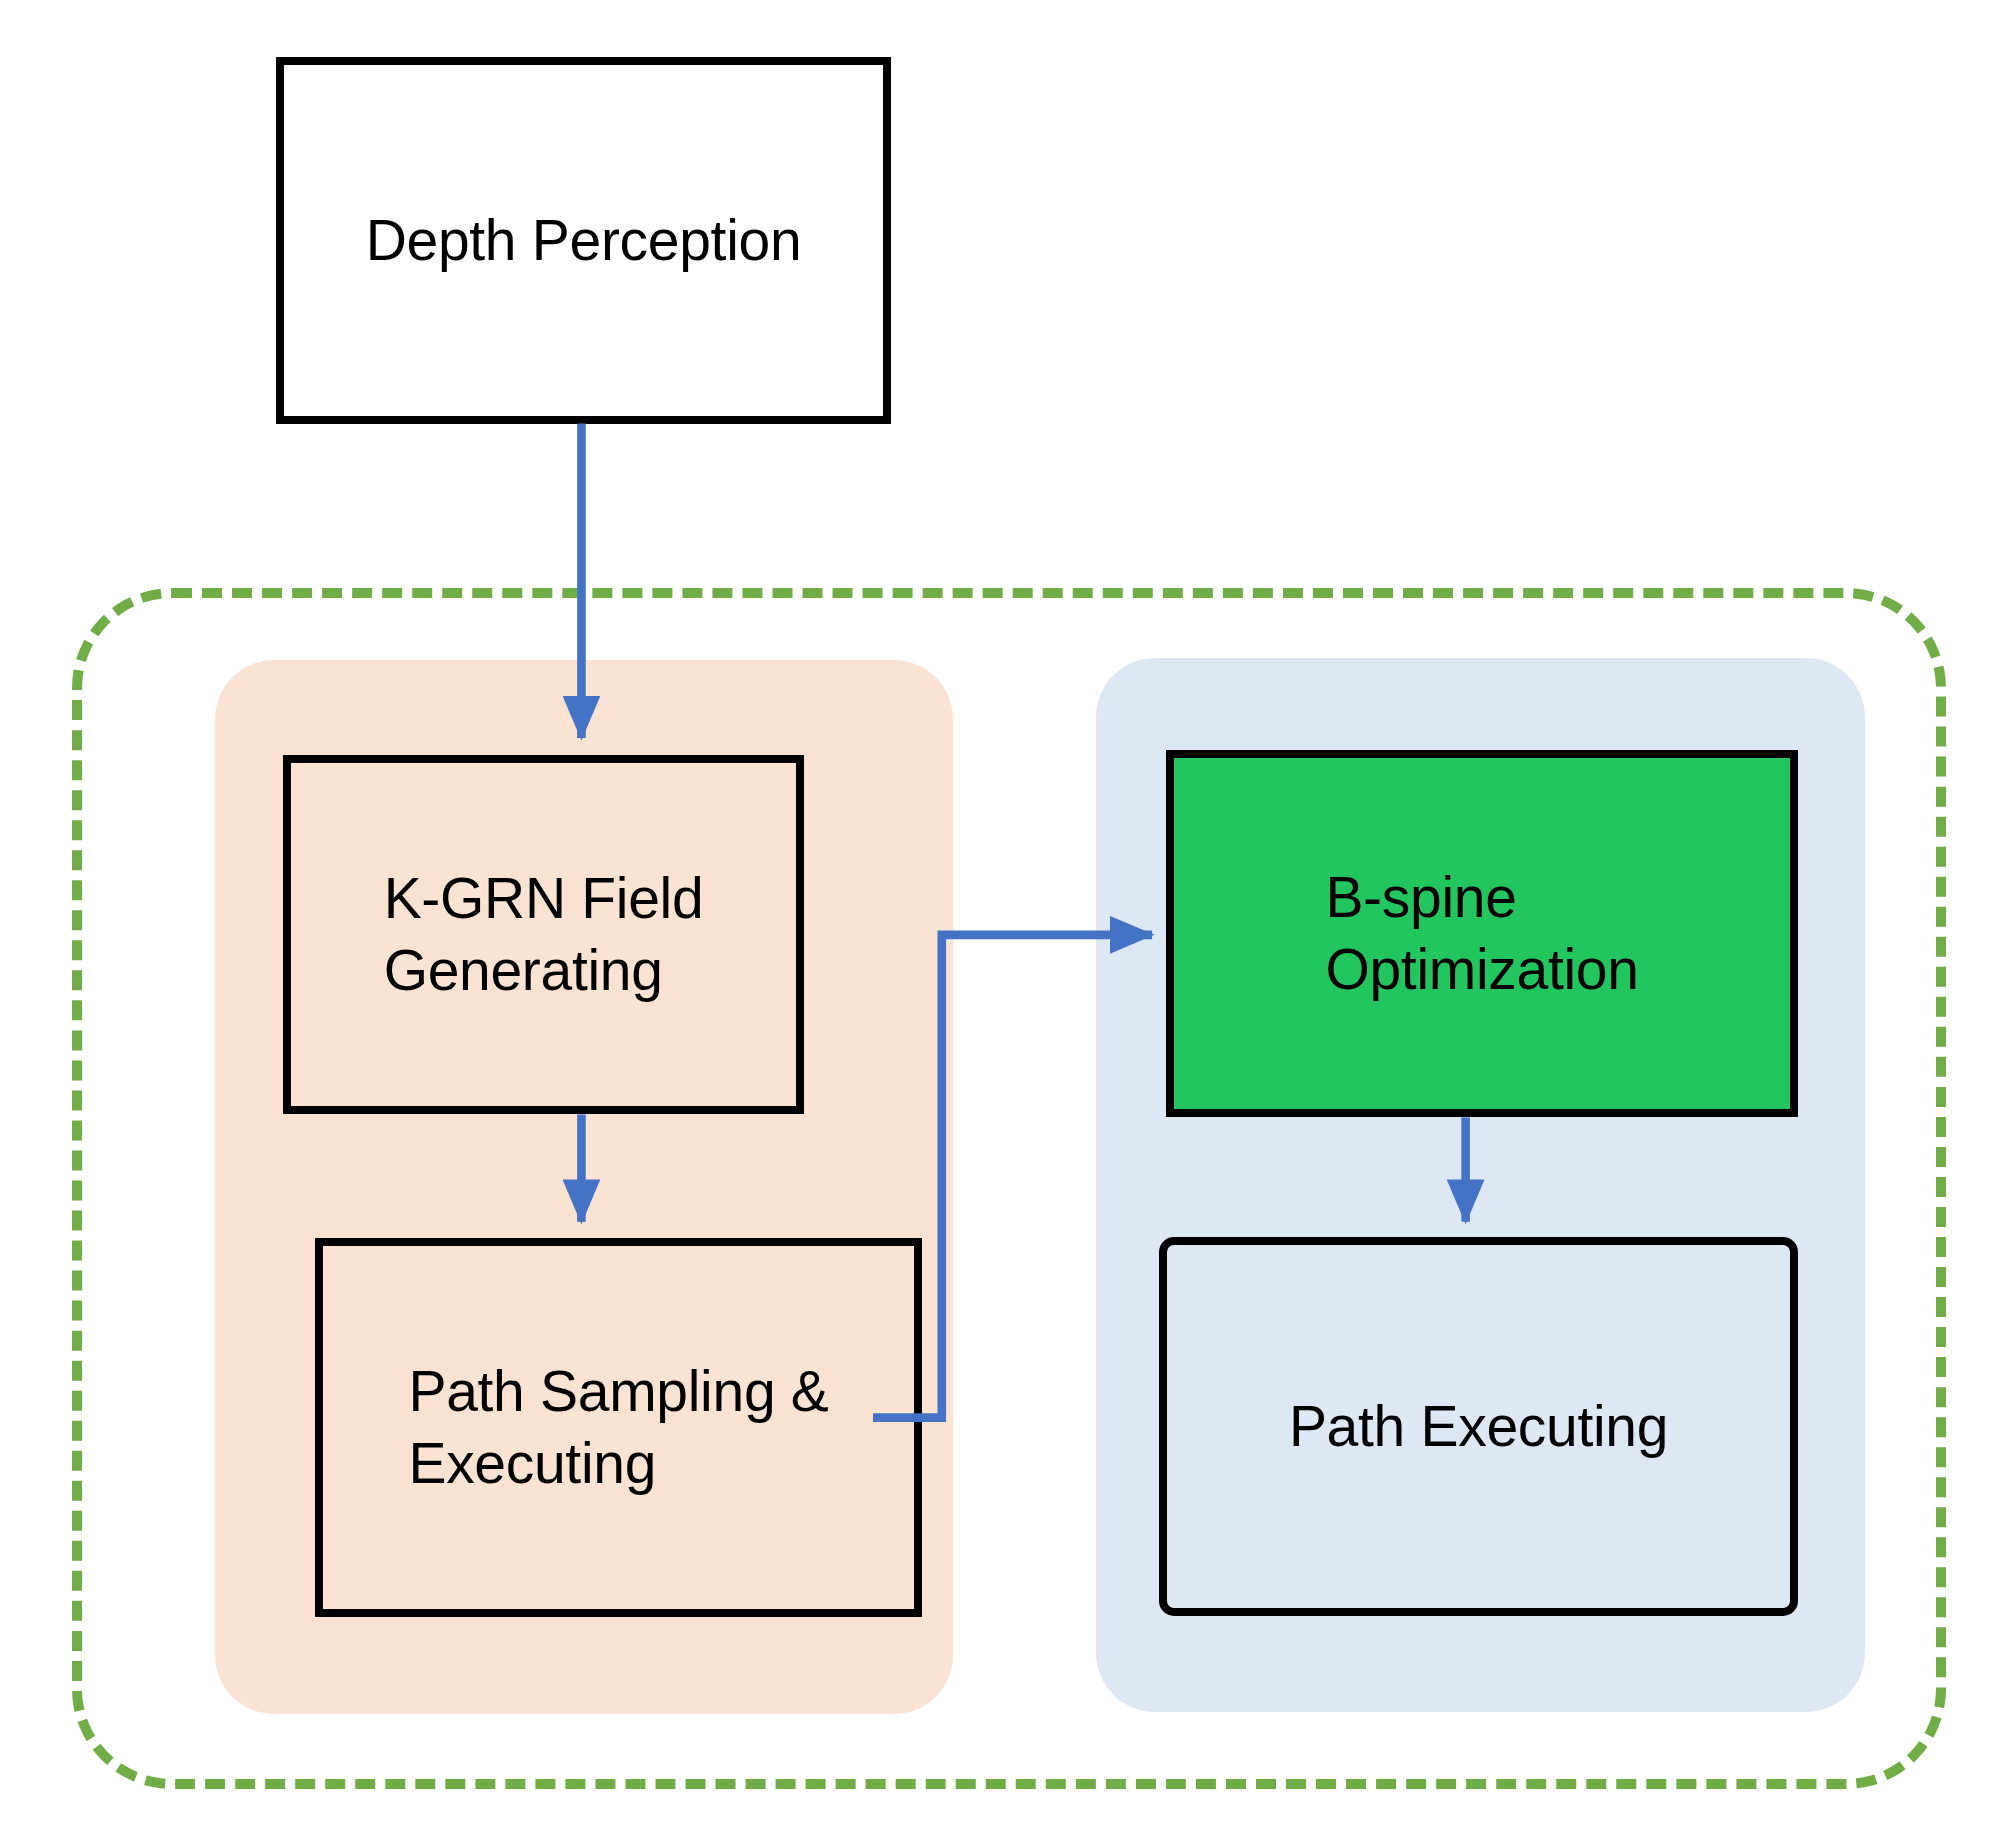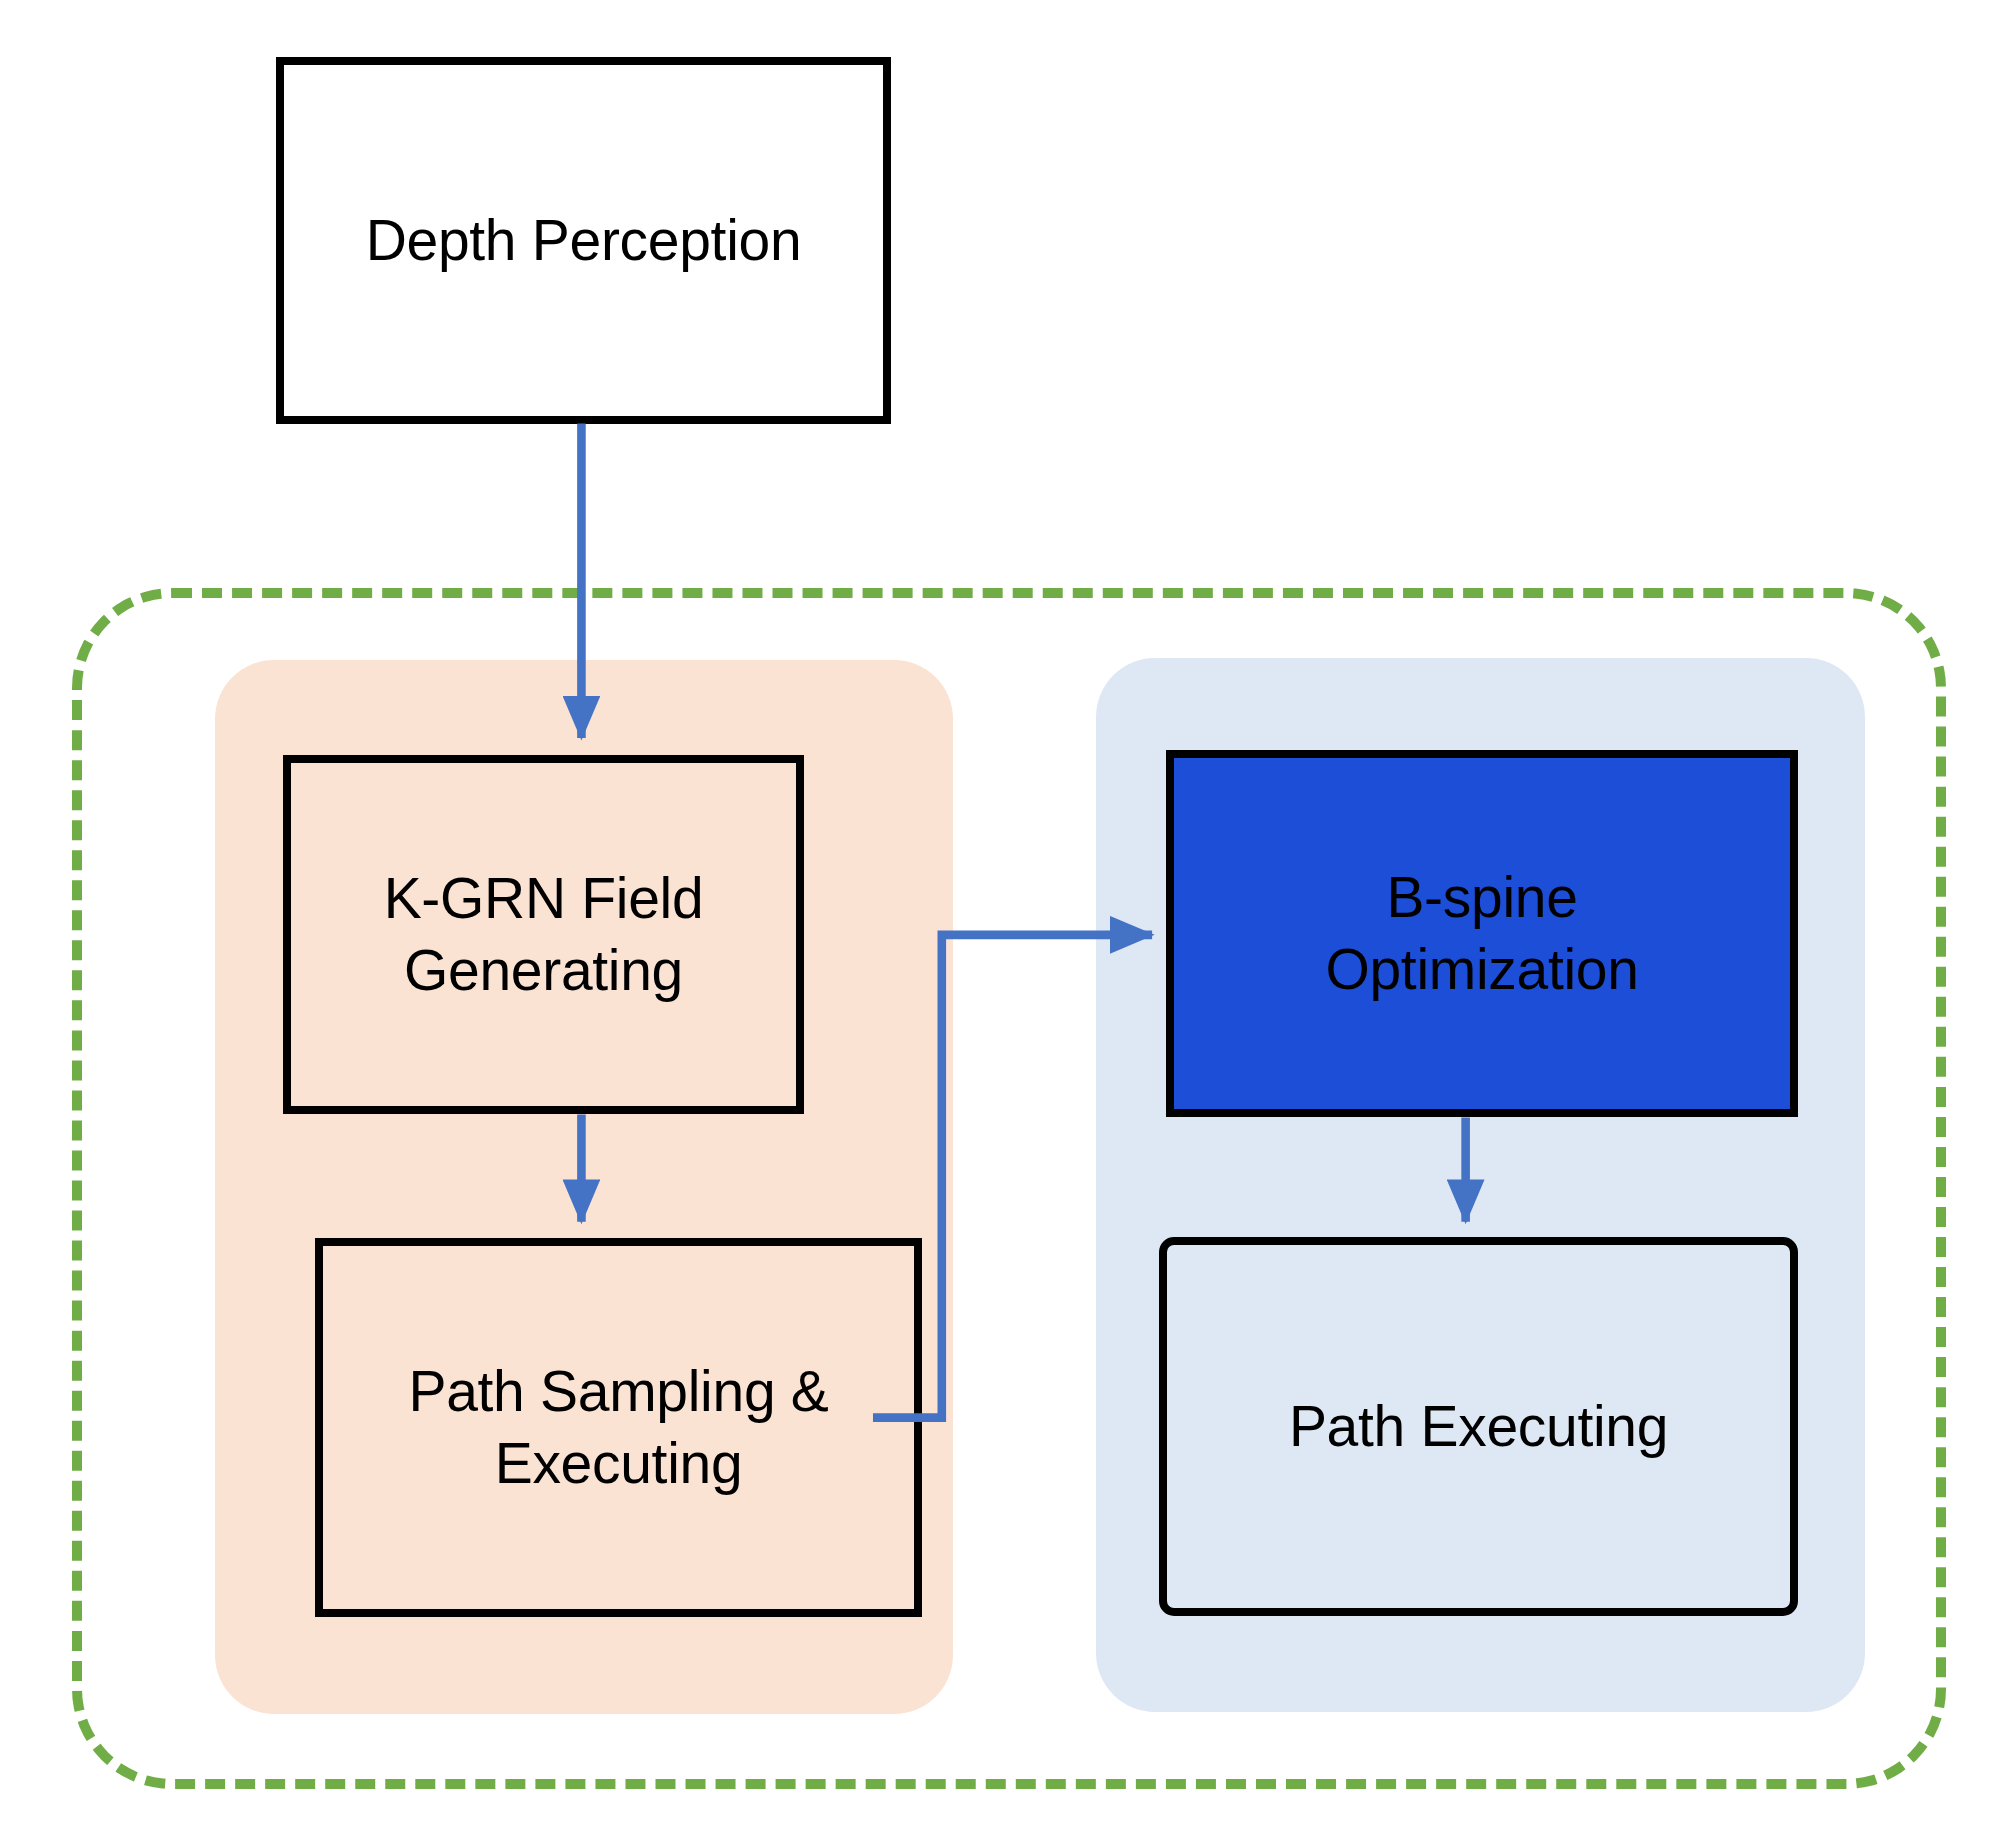--- a/index.html
+++ b/index.html
@@ -17,21 +17,20 @@
   }
 
   
   .node {
     position: absolute;
     box-sizing: border-box;
     border: 8.6px solid #000000;
     display: flex;
     align-items: center;
     justify-content: center;
-    text-align: center;
     color: #000000;
     font-size: 57px;
     line-height: 1.26;
     font-family: "Liberation Sans", sans-serif;
     letter-spacing: -0.3px;
   }
   .node .label { display: block; padding: 0 13.4px; }
 
   
   #node-depth-perception {
@@ -76,21 +75,21 @@
   }
   #node-path-sampling-searching {
     left: 283px; top: 1238px;
     width: 607px; height: 379px;
     background: #FBE3D4;
     margin-left: 32px;
   }
   #node-bspline-optimization {
     left: 1166px; top: 750px;
     width: 632px; height: 367px;
-    background: #1d4ed8;
+    background: #22c55e;
   }
   #node-path-executing {
     left: 1159px; top: 1237px;
     width: 639px; height: 379px;
     background: #DEE8F4;
     border-radius: 15px;
   }
 
   
   #connectors {

